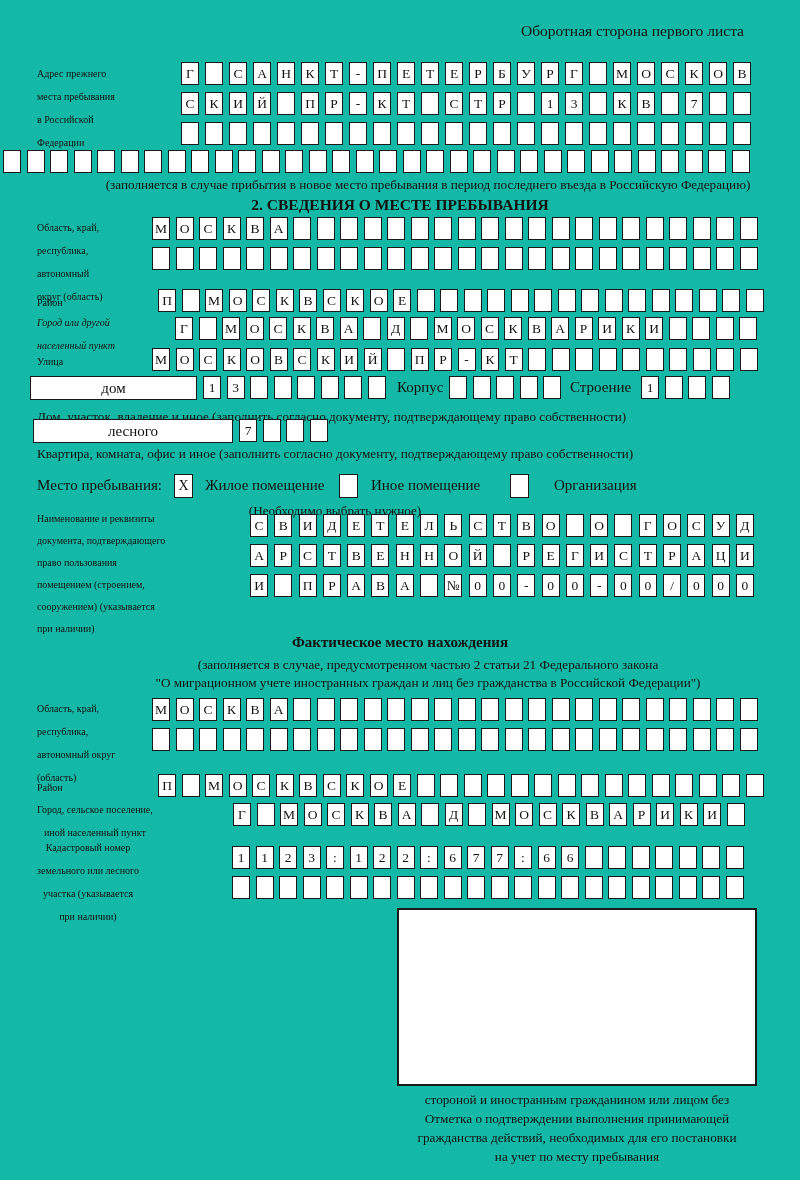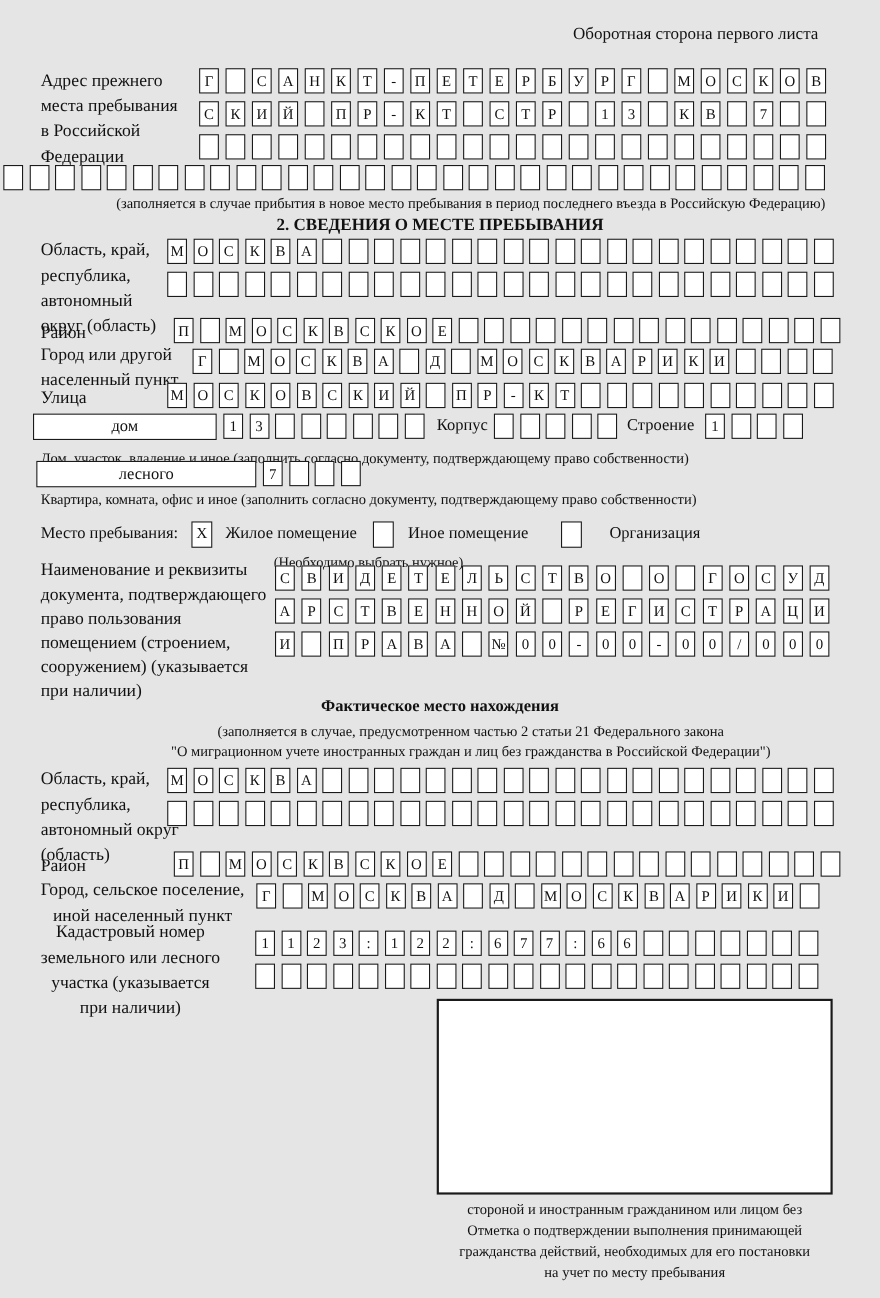--- a/index.html
+++ b/index.html
@@ -1,19 +1,19 @@
 <!DOCTYPE html>
 <html><head>
 <meta charset="utf-8">
 <style>
   html,body{margin:0;padding:0;background:#fff;}
-  .page{position:relative;width:800px;height:1180px;background:#e5e5e5;color:#111;
+  .page{position:relative;width:800px;height:1180px;background:#14b8a6;color:#111;
         font-family:"Liberation Serif","DejaVu Serif",serif;overflow:hidden;}
   .abs{position:absolute;}
-  .lbl{position:absolute;font-size:16px;line-height:23px;white-space:nowrap;}
+  .lbl{position:absolute;font-size:10px;line-height:23px;white-space:nowrap;}
   .lbl span{display:block;}
   .cap{position:absolute;font-size:13.2px;white-space:nowrap;color:#111;}
   .centered{left:0;width:800px;text-align:center;white-space:normal;margin-left:28px;}
   .h2{position:absolute;left:0;width:800px;text-align:center;font-weight:bold;font-size:15.5px;white-space:nowrap;}
   .cellrow{position:absolute;display:flex;gap:5.5px;}
   .cell{box-sizing:border-box;flex:0 0 auto;width:18px;height:23px;border:1.6px solid #1a1a1a;
         display:inline-flex;align-items:center;justify-content:center;
         font-size:13.5px;line-height:1;background:#fff;}
   .abscell{position:absolute;width:19px;height:24px;border:1.6px solid #1a1a1a;box-sizing:border-box;
         display:flex;align-items:center;justify-content:center;font-size:14px;background:#fff;}
@@ -240,21 +240,21 @@
       <span class="cell"></span>
       <span class="cell"></span>
       <span class="cell"></span>
       <span class="cell"></span>
       <span class="cell"></span>
       <span class="cell"></span>
       <span class="cell"></span>
       <span class="cell"></span>
     </div>
 
-  <div class="lbl" style="left:37px;top:311px;">
+  <div class="lbl" style="left:37px;top:311px;font-style:italic;">
     <span>Город или другой</span>
     <span>населенный пункт</span>
   </div>
   <div class="cellrow" style="left:175px;top:317px;">
       <span class="cell">Г</span>
       <span class="cell"></span>
       <span class="cell">М</span>
       <span class="cell">О</span>
       <span class="cell">С</span>
       <span class="cell">К</span>

